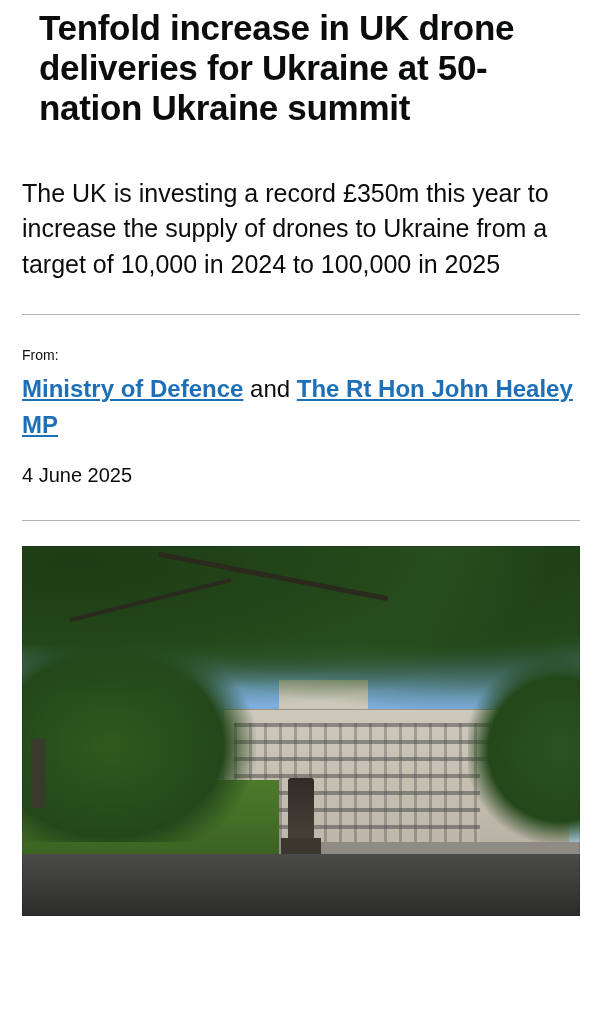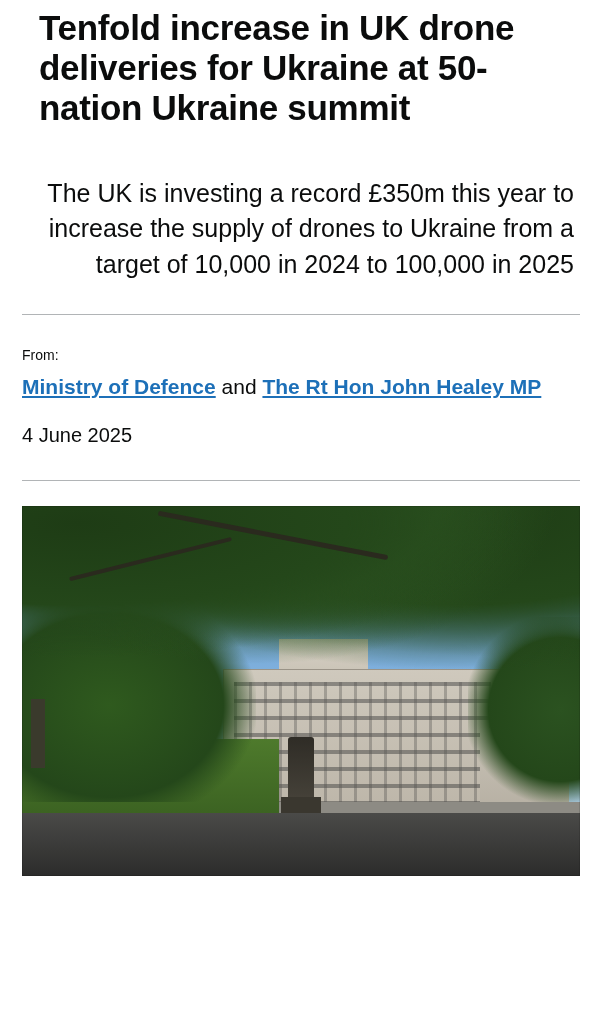--- a/index.html
+++ b/index.html
@@ -29,39 +29,38 @@
     color: #0b0c0c;
     max-width: 545px;
   }
   .article-summary {
     font-size: 25px;
     line-height: 1.42;
     font-weight: normal;
     margin: 48px 0 0 0;
     color: #0b0c0c;
     max-width: 552px;
-    text-align: right;
   }
   .rule {
     border: 0;
     border-top: 1px solid #b1b4b6;
     margin: 32px 0 0 0;
     width: 100%;
   }
   .meta {
     margin-top: 30px;
   }
   .meta-label {
     font-size: 14px;
     line-height: 1.45;
     color: #0b0c0c;
     margin: 0 0 6px 0;
   }
   .meta-orgs {
-    font-size: 21px;
+    font-size: 24px;
     line-height: 1.5;
     color: #0b0c0c;
     margin: 0;
   }
   .meta-orgs a {
     color: #1d70b8;
     text-decoration: underline;
     text-decoration-thickness: 2px;
     text-underline-offset: 2px;
     font-weight: bold;

